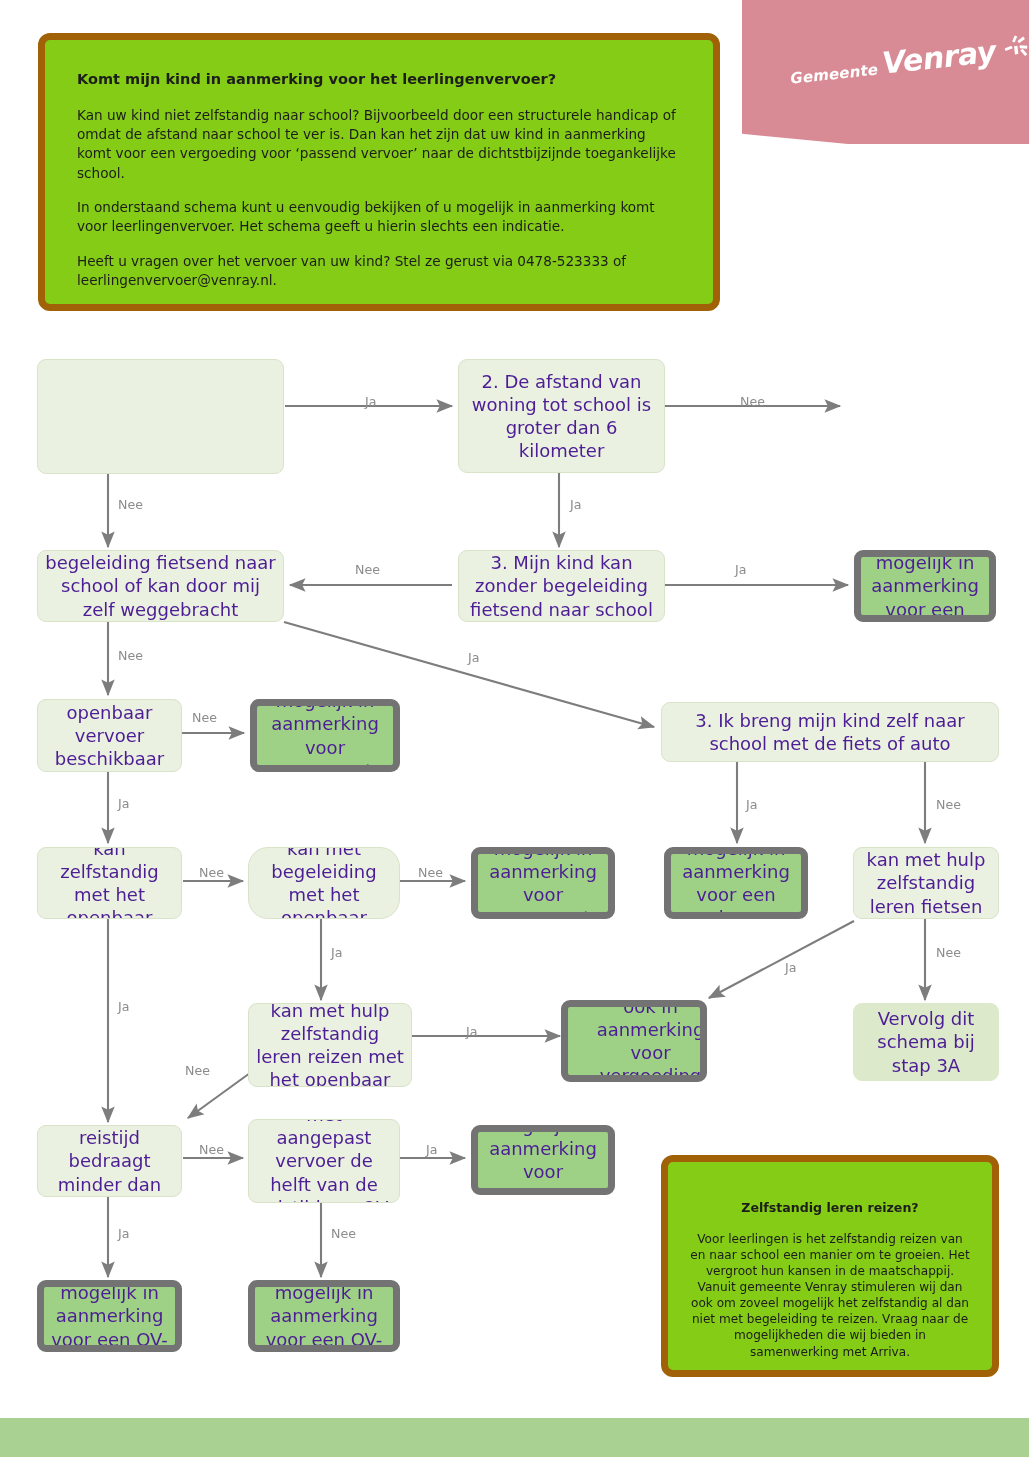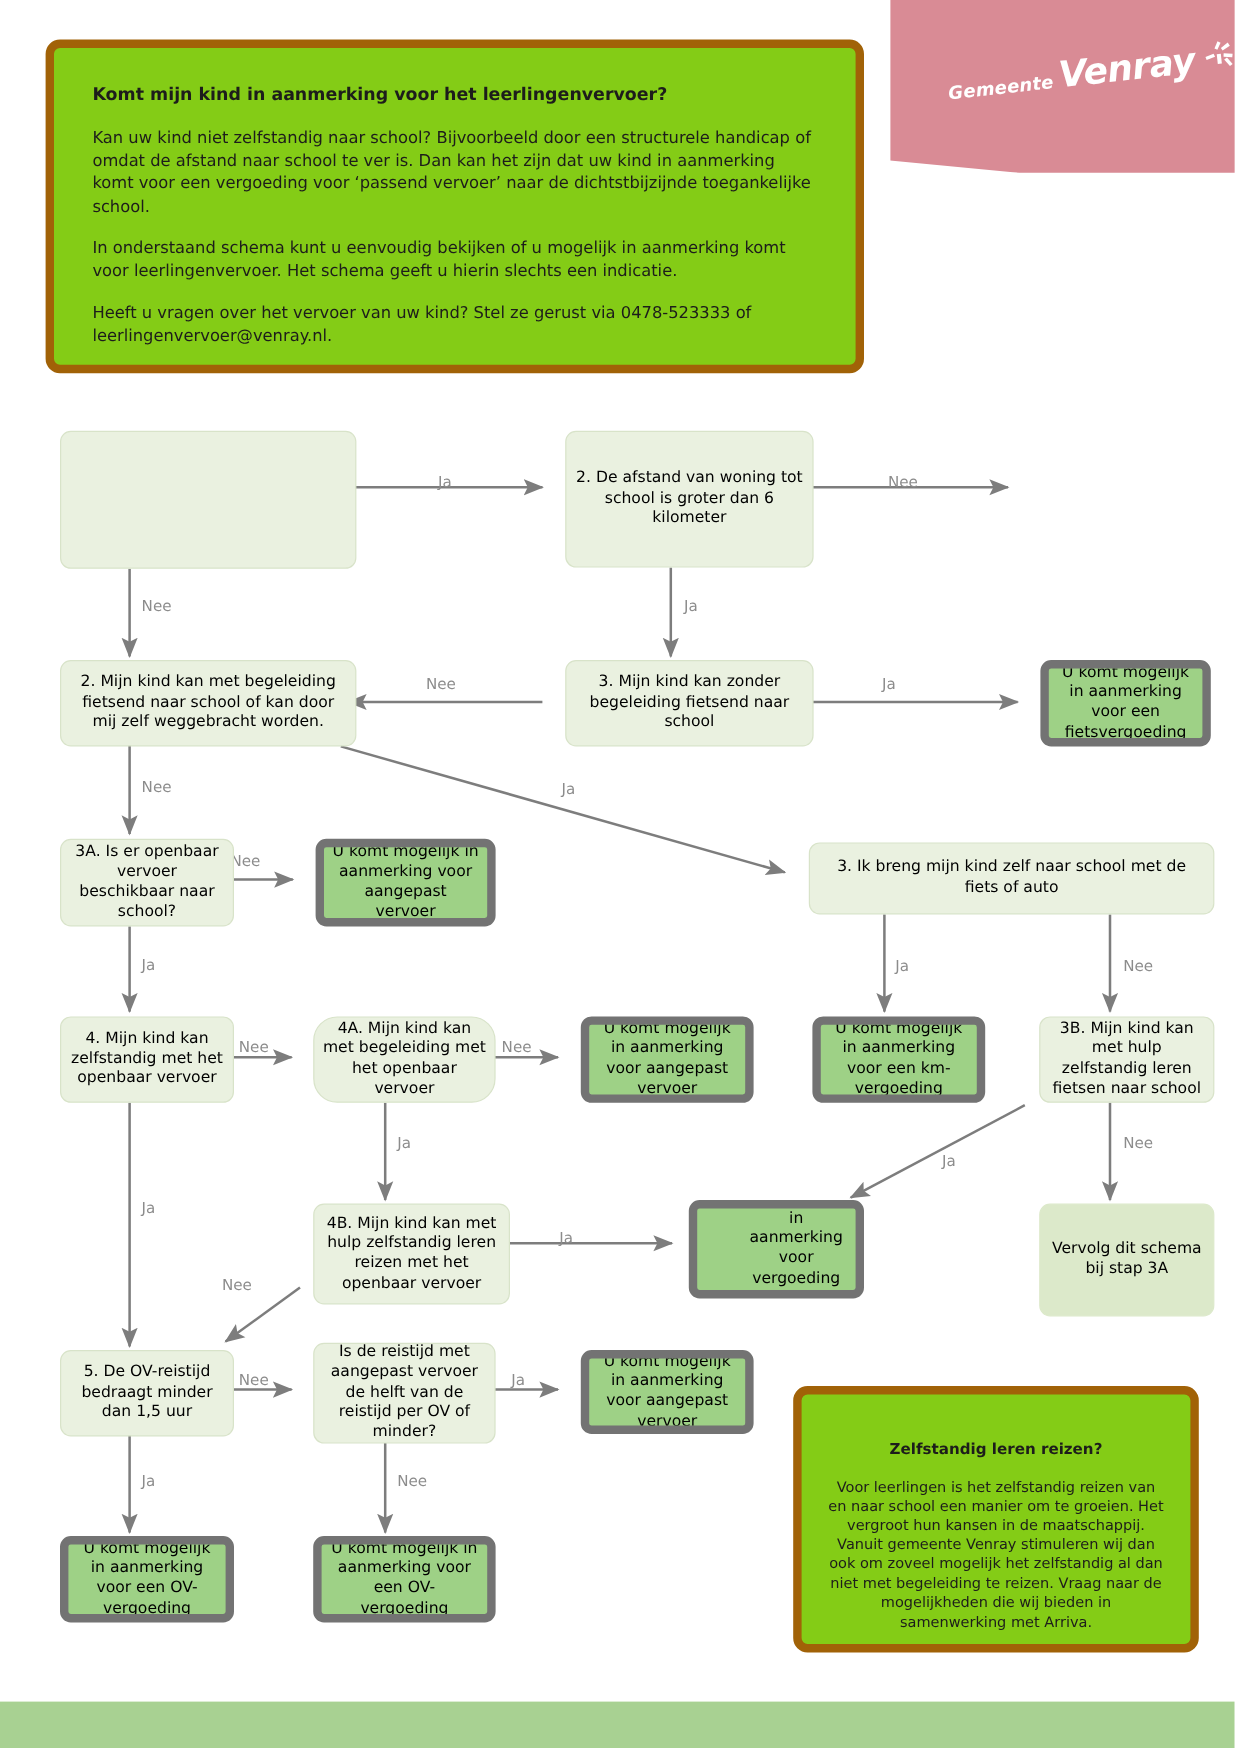--- a/index.html
+++ b/index.html
@@ -122,26 +122,25 @@
 
   
   .node{
     position:absolute;
     box-sizing:border-box;
     border-radius:9px;
     display:flex;
     align-items:center;
     justify-content:center;
     text-align:center;
-    font-size:13px;
+    font-size:18px;
     line-height:1.28;
-    color:#000000;
+    color:#4c1d95;
     padding:4px 7px;
     overflow:hidden;
-    margin-left:13px;
   }
   .node.question{
     background:#eaf1e0;
     border:1px solid #d8e3c9;
   }
   .node.outcome{
     background:#9ed186;
     border:7px solid #737373;
   }
   .node.outcome-pale{
@@ -323,21 +322,21 @@
   <div class="node question" style="left:853px; top:847px;  width:146px; height:72px;">
       <span>3B. Mijn kind kan met hulp zelfstandig leren fietsen naar school</span>
     </div>
 
   <div class="node question" style="left:248px; top:1003px; width:164px; height:84px;">
       <span>4B. Mijn kind kan met hulp zelfstandig leren reizen met het openbaar vervoer</span>
     </div>
   <div class="node outcome" style="left:561px; top:1000px; width:146px; height:82px;padding-left:40px;">
       <span>U komt mogelijk ook in aanmerking voor vergoeding van de begeleiding</span>
     </div>
-  <div class="node outcome-pale" style="left:853px; top:1003px; width:146px; height:94px;">
+  <div class="node outcome-pale" style="left:853px; top:1003px; width:146px; height:78px;">
       <span>Vervolg dit schema bij stap 3A</span>
     </div>
 
   <div class="node question" style="left:37px;  top:1125px; width:145px; height:72px;">
       <span>5. De OV-reistijd bedraagt minder dan 1,5 uur</span>
     </div>
   <div class="node question" style="left:248px; top:1119px; width:152px; height:84px;">
       <span>Is de reistijd met aangepast vervoer de helft van de reistijd per OV of minder?</span>
     </div>
   <div class="node outcome" style="left:471px; top:1125px; width:144px; height:70px;">

